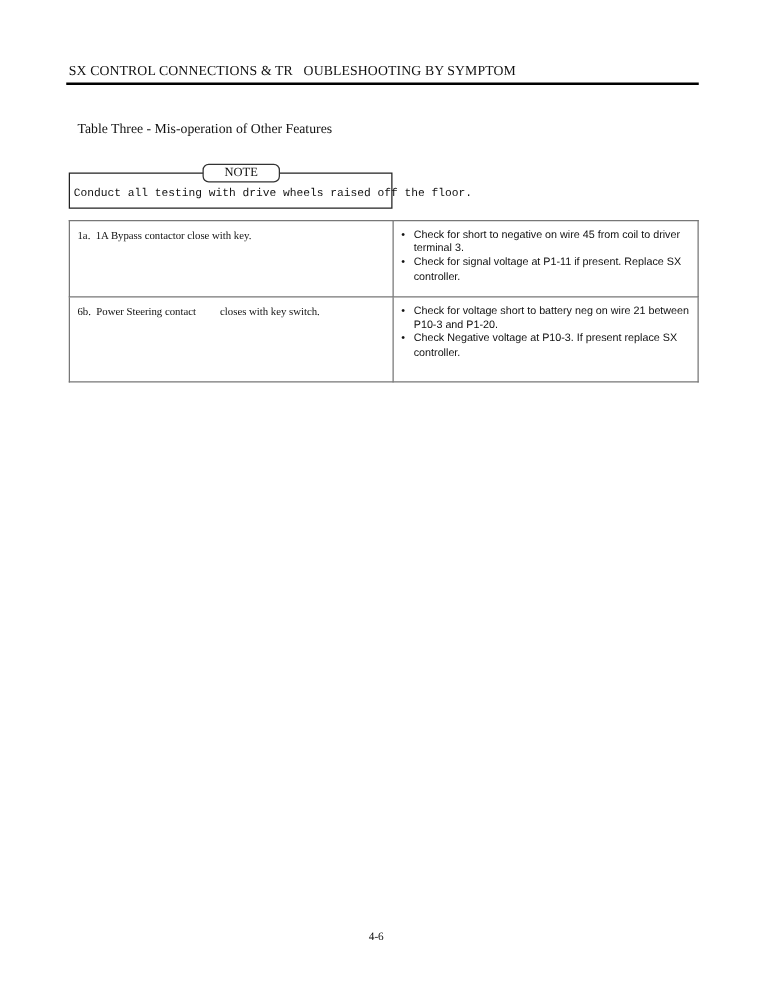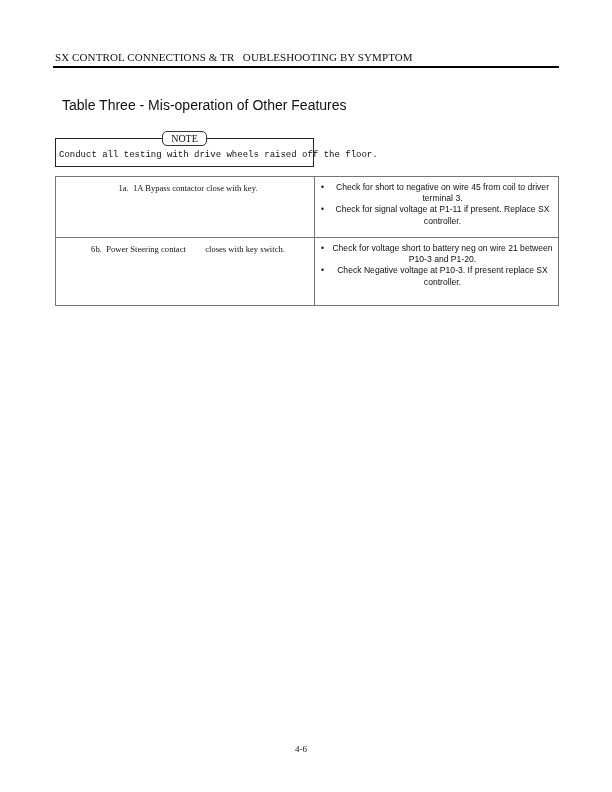--- a/index.html
+++ b/index.html
@@ -10,41 +10,41 @@
   .header-title {
     position: absolute; left: 55px; top: 51px;
     font-family: "Liberation Serif", serif; font-size: 11px; letter-spacing: 0.1px;
     white-space: pre;
   }
   .header-rule {
     position: absolute; left: 53px; top: 66px; width: 506px; height: 2px; background: #000;
   }
   .table-title {
     position: absolute; left: 62px; top: 97px;
-    font-family: Liberation Sans, sans-serif; font-size: 14px;
+    font-family: Liberation Serif, serif; font-size: 11px;
   }
   .note-box {
     position: absolute; left: 55px; top: 138px; width: 259px; height: 29px;
     border: 1px solid #222; box-sizing: border-box;
   }
   .note-label {
-    position: absolute; left: 162px; top: 131px; width: 45px; height: 15px;
+    position: absolute; left: 162px; top: 131px; width: 62px; height: 15px;
     border: 1px solid #333; border-radius: 5px; background: #fff; box-sizing: border-box;
     font-family: "Liberation Serif", serif; font-size: 10px; text-align: center; line-height: 13px;
   }
   .note-text {
     position: absolute; left: 59px; top: 150px;
     font-family: Liberation Mono, monospace; font-size: 9px; white-space: nowrap;
   }
   .sym-table {
     position: absolute; left: 55px; top: 176px; width: 504px;
     border-collapse: collapse;
   }
   .sym-table td {
-    border: 1px solid #777; vertical-align: top; padding: 0; text-align: center;
+    border: 1px solid #777; vertical-align: top; padding: 0;
   }
   .sym-table tr.r1 td { height: 54px; }
   .sym-table tr.r2 td { height: 61px; }
   .symptom {
     width: 252px;
     font-family: "Liberation Serif", serif; font-size: 8.6px;
     padding: 6px 0 0 6px !important; white-space: pre;
   }
   .checks {
     font-family: "Liberation Sans", sans-serif; font-size: 8.6px; line-height: 11.2px;

